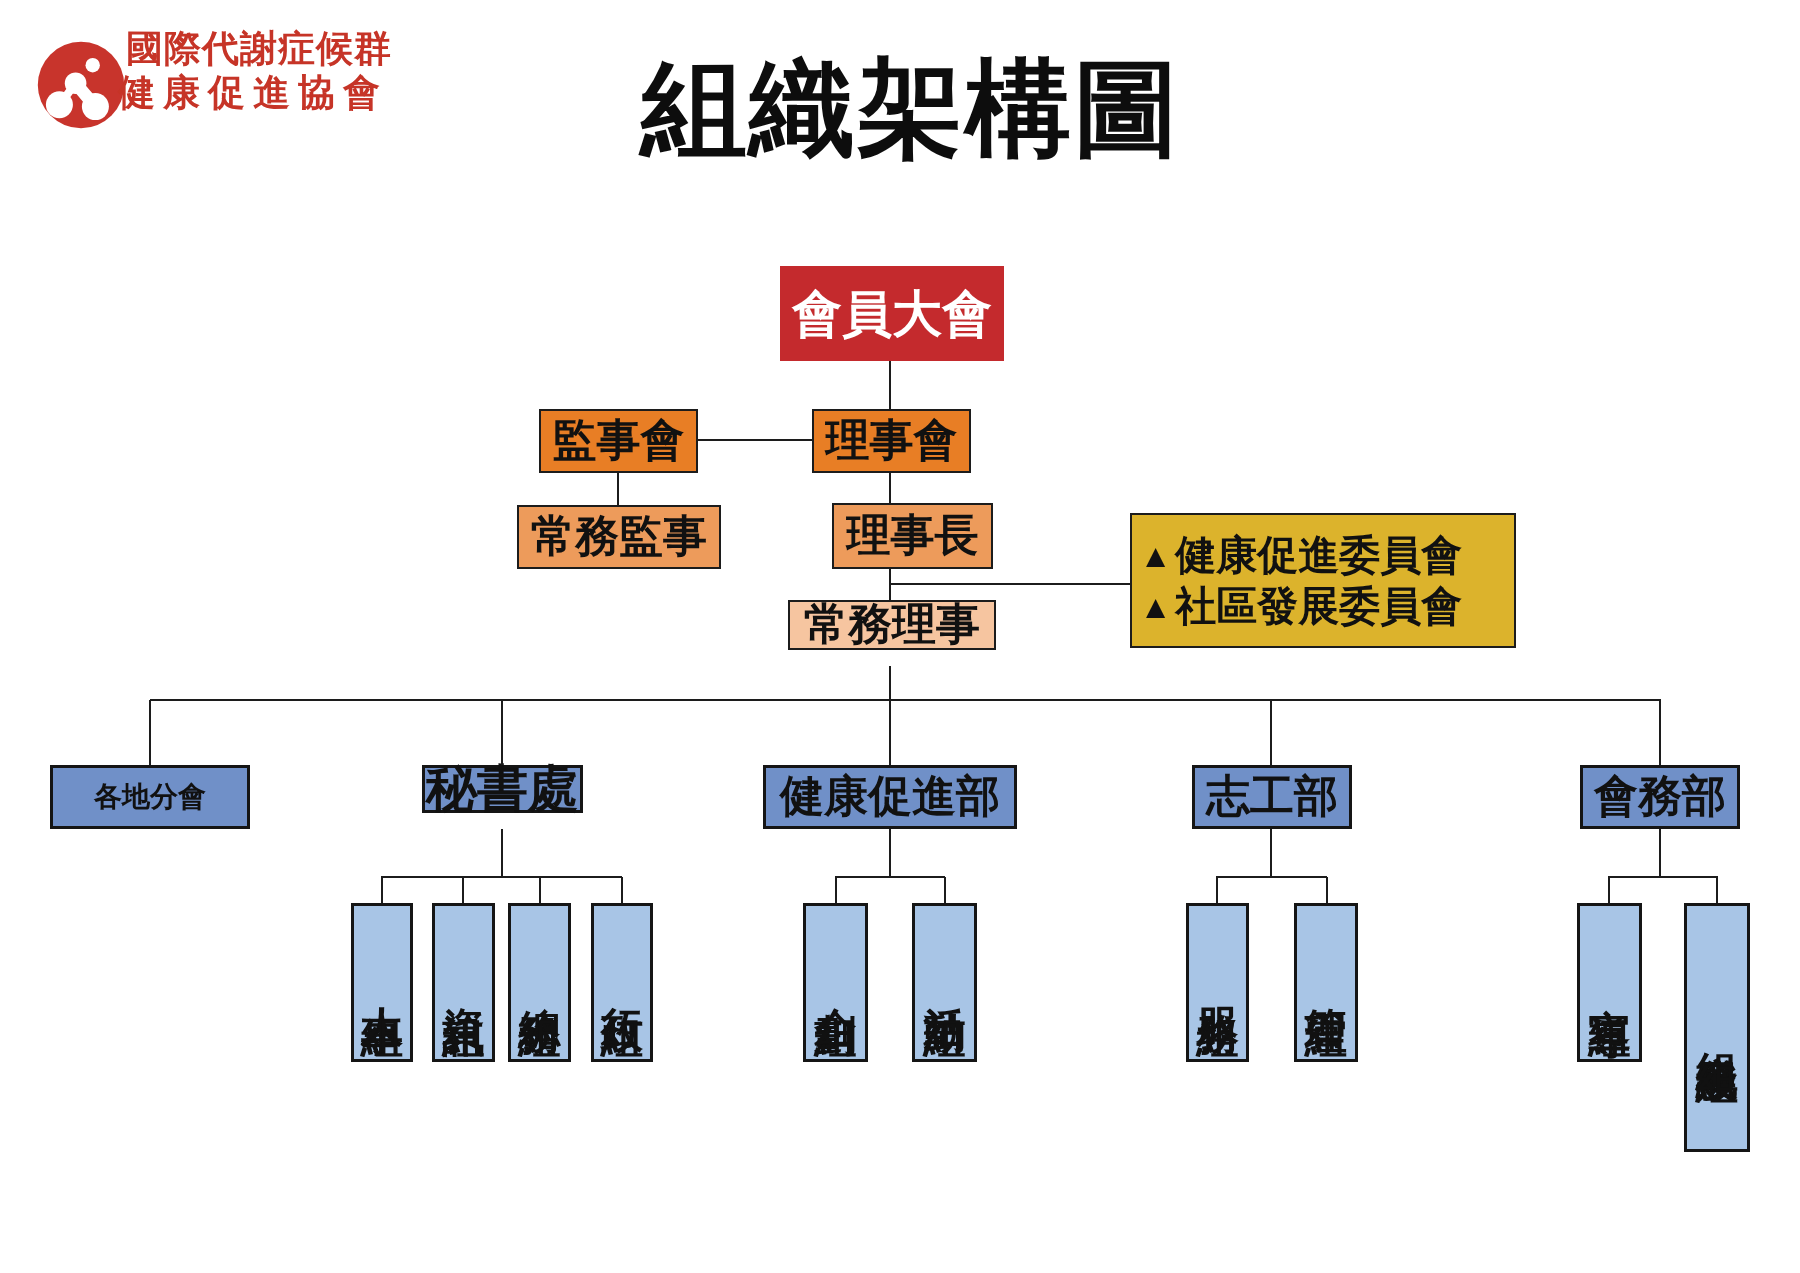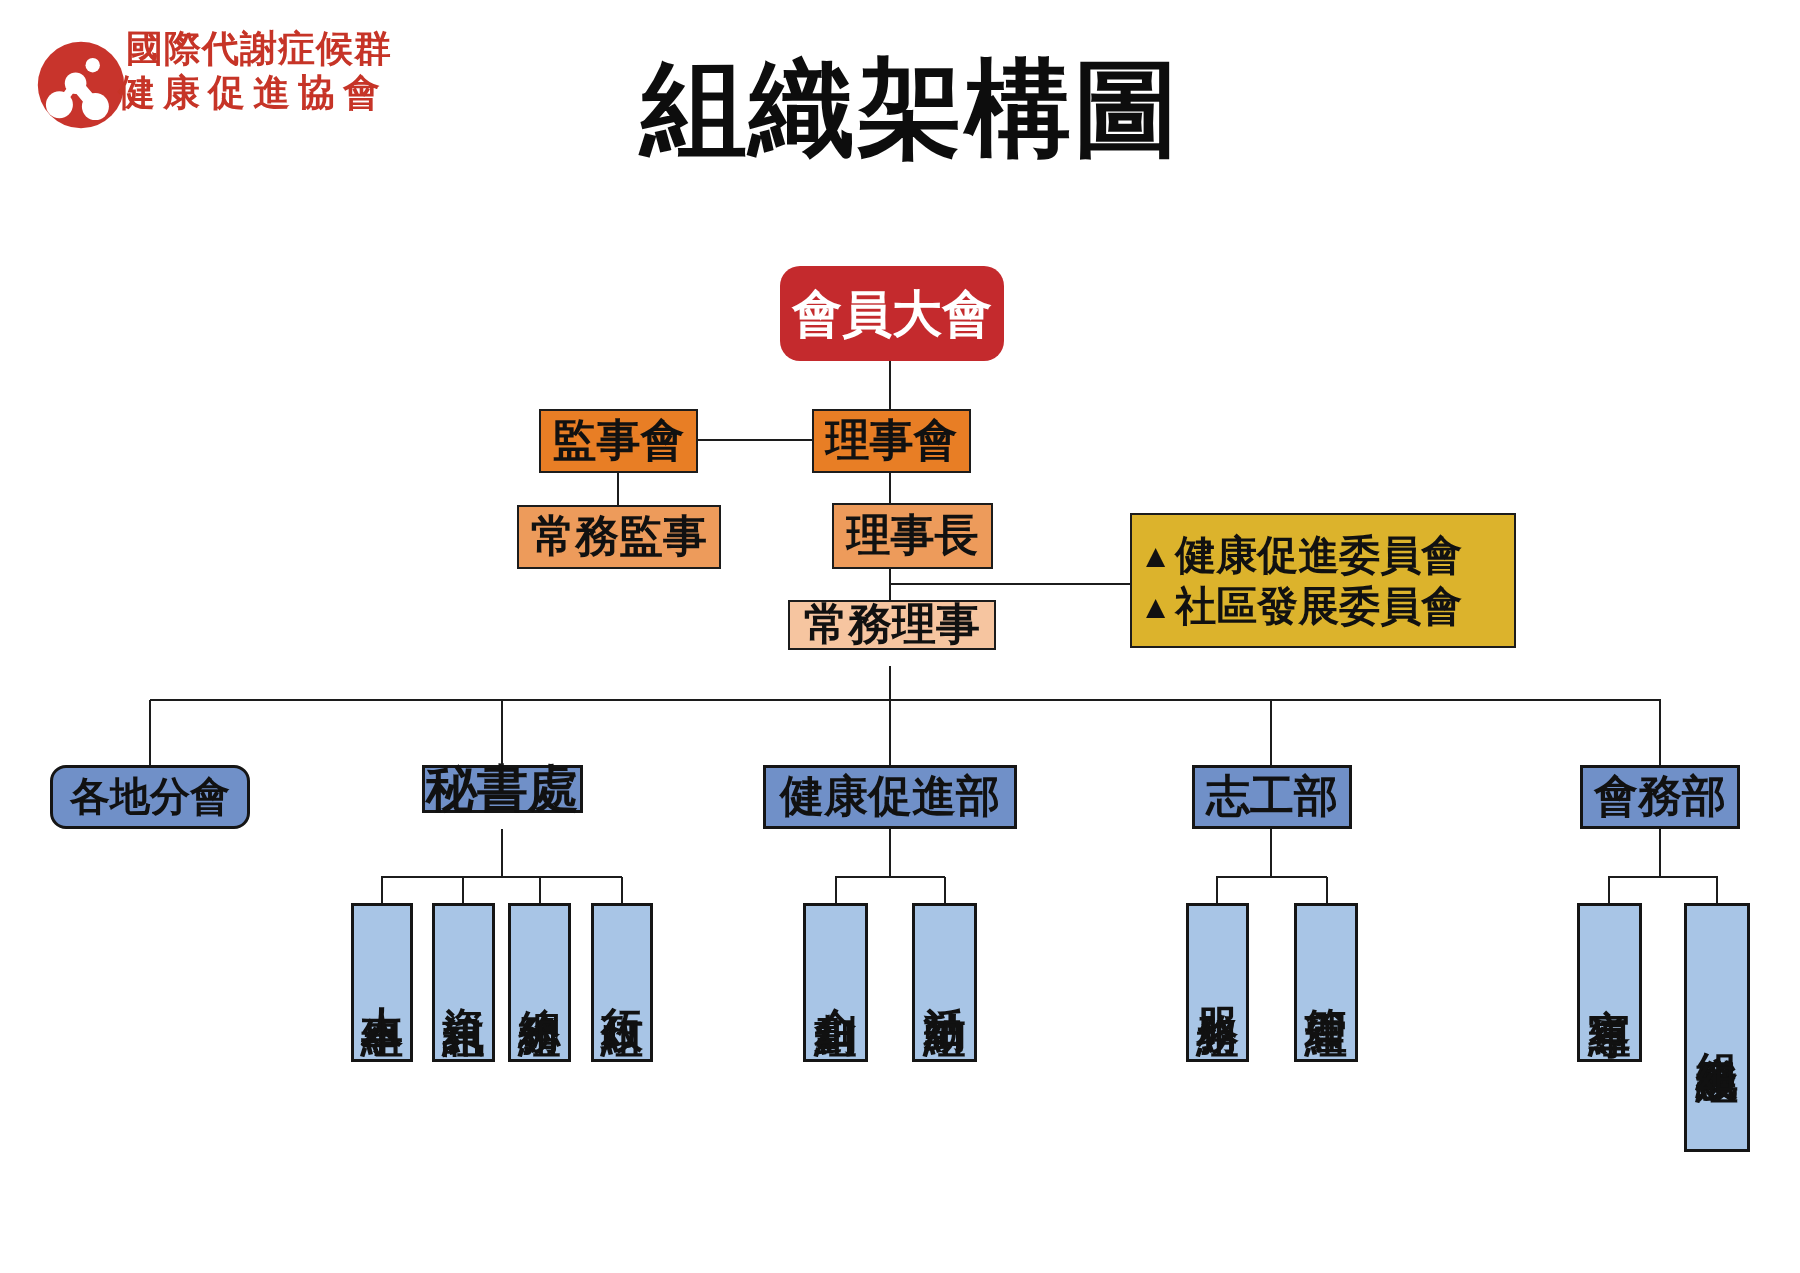--- a/index.html
+++ b/index.html
@@ -13,40 +13,40 @@
     font-family:"Liberation Sans","DejaVu Sans",sans-serif;font-weight:bold;line-height:1;}
   #logo-line1{font-size:37px;letter-spacing:1px;margin-left:8px;}
   #logo-line2{font-size:37px;letter-spacing:8px;margin-top:7px;}
   #page-title{position:absolute;left:561px;top:44px;width:700px;text-align:center;
     font-size:106px;font-weight:bold;color:#0d0d0d;letter-spacing:2px;line-height:1.25;}
   
   .node{position:absolute;box-sizing:border-box;display:flex;align-items:center;justify-content:center;
     font-weight:bold;color:#111;text-align:center;line-height:1;}
   .b2{border:2px solid #1c1c1c;}
   .b3{border:3px solid #151515;}
-  .red{background:#c42a2d;color:#ffffff;border-radius:20px;}
+  .red{background:#c42a2d;color:#ffffff;}
   .orange{background:#e87e25;}
   .lorange{background:#ed9b5b;}
   .peach{background:#f6c5a0;}
   .yellow{background:#dcb32c;}
   .dblue{background:#7090c8;}
   .lblue{background:#a8c5e6;}
   .vtext{writing-mode:vertical-rl;text-orientation:upright;letter-spacing:6px;}
   
   #n-assembly{left:780px;top:266px;width:224px;height:95px;font-size:50px;}
   #n-supervisors{left:539px;top:409px;width:159px;height:64px;font-size:44px;}
   #n-directors{left:812px;top:409px;width:159px;height:64px;font-size:44px;}
   #n-standing-supervisor{left:517px;top:505px;width:204px;height:64px;font-size:44px;}
   #n-chairman{left:810px;top:503px;width:161px;height:66px;font-size:44px;margin-left:22px;}
   #n-standing-directors{left:788px;top:600px;width:208px;height:50px;font-size:44px;text-align:right;}
   #n-committees{left:1130px;top:513px;width:386px;height:135px;flex-direction:column;
     align-items:flex-start;justify-content:center;padding-left:14px;gap:10px;}
   .committee-row{display:flex;align-items:center;gap:10px;font-size:41px;font-weight:bold;}
   .committee-row .tri{font-size:25px;font-family:"DejaVu Sans",sans-serif;}
-  #n-branches{left:50px;top:765px;width:200px;height:64px;font-size:40px;border-radius:16px;}
+  #n-branches{left:50px;top:765px;width:200px;height:64px;font-size:28px;}
   #n-secretariat{left:422px;top:765px;width:161px;height:48px;font-size:51px;}
   #n-health-dept{left:763px;top:765px;width:254px;height:64px;font-size:44px;}
   #n-volunteer-dept{left:1192px;top:765px;width:160px;height:64px;font-size:44px;}
   #n-affairs-dept{left:1580px;top:765px;width:160px;height:64px;font-size:44px;}
   #n-hr{left:351px;top:903px;width:62px;height:159px;font-size:42px;}
   #n-info{left:432px;top:903px;width:63px;height:159px;font-size:42px;}
   #n-general{left:508px;top:903px;width:63px;height:159px;font-size:42px;}
   #n-admin{left:591px;top:903px;width:62px;height:159px;font-size:42px;}
   #n-planning{left:803px;top:903px;width:65px;height:159px;font-size:42px;}
   #n-activity{left:912px;top:903px;width:65px;height:159px;font-size:42px;}

